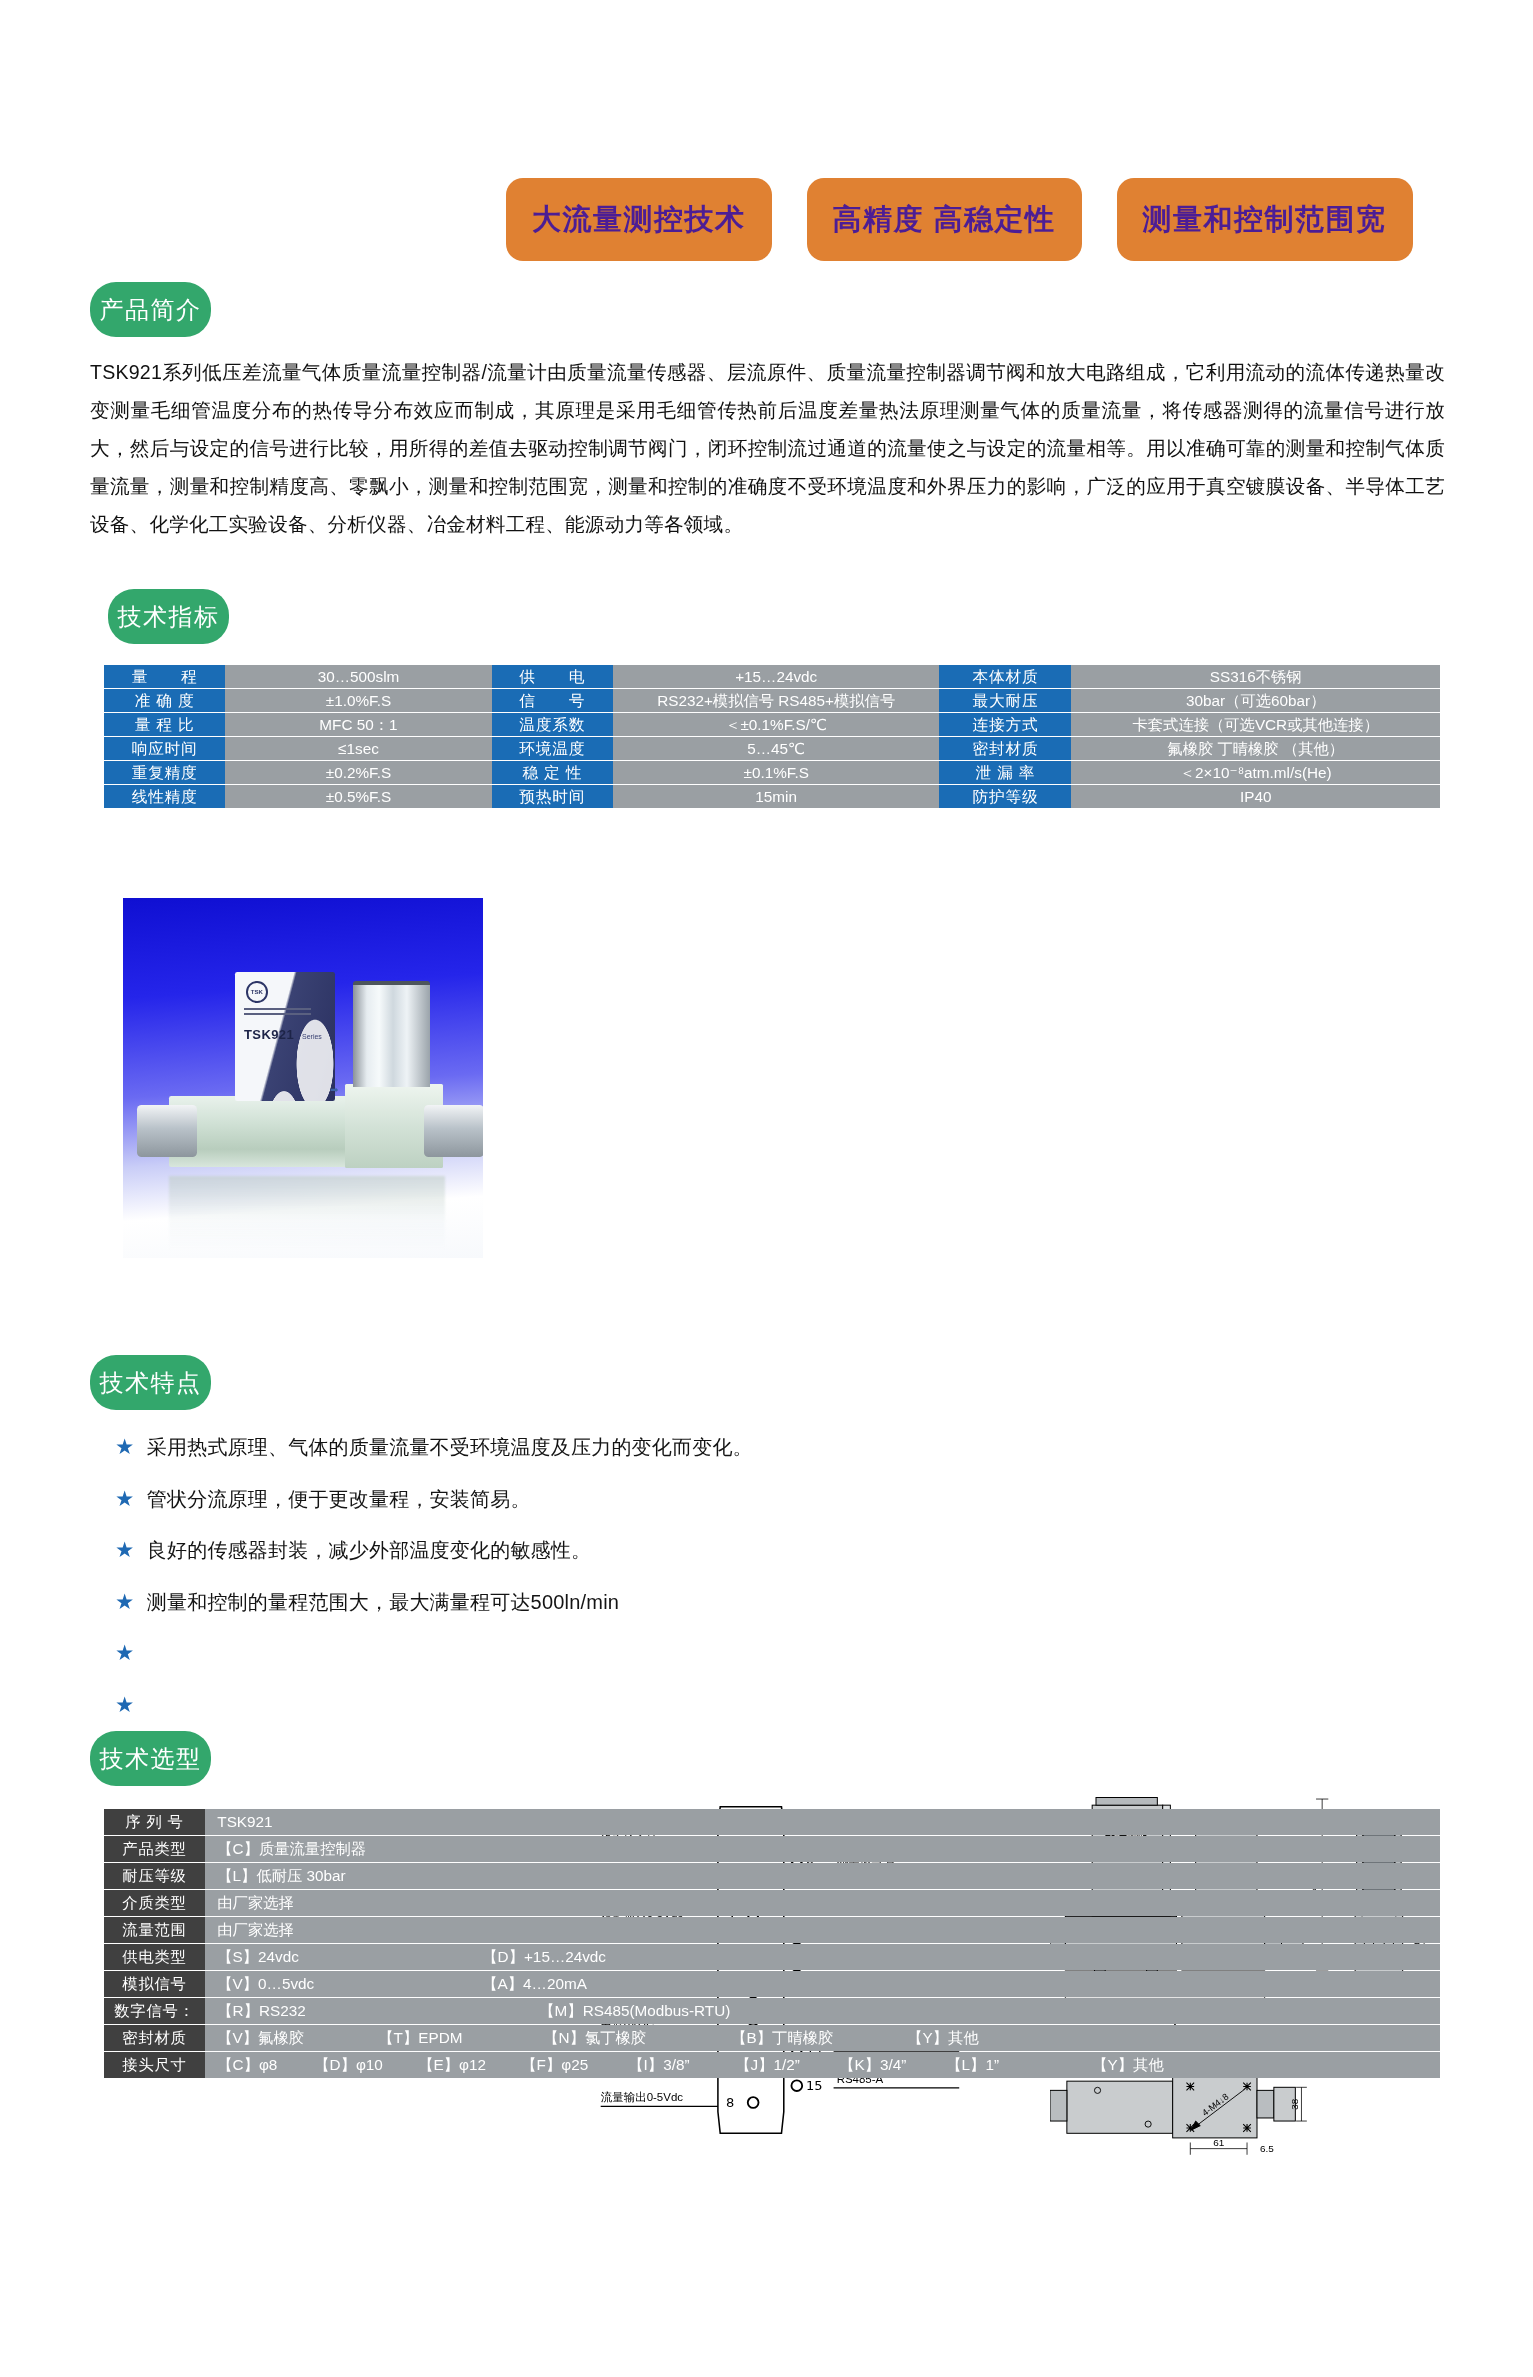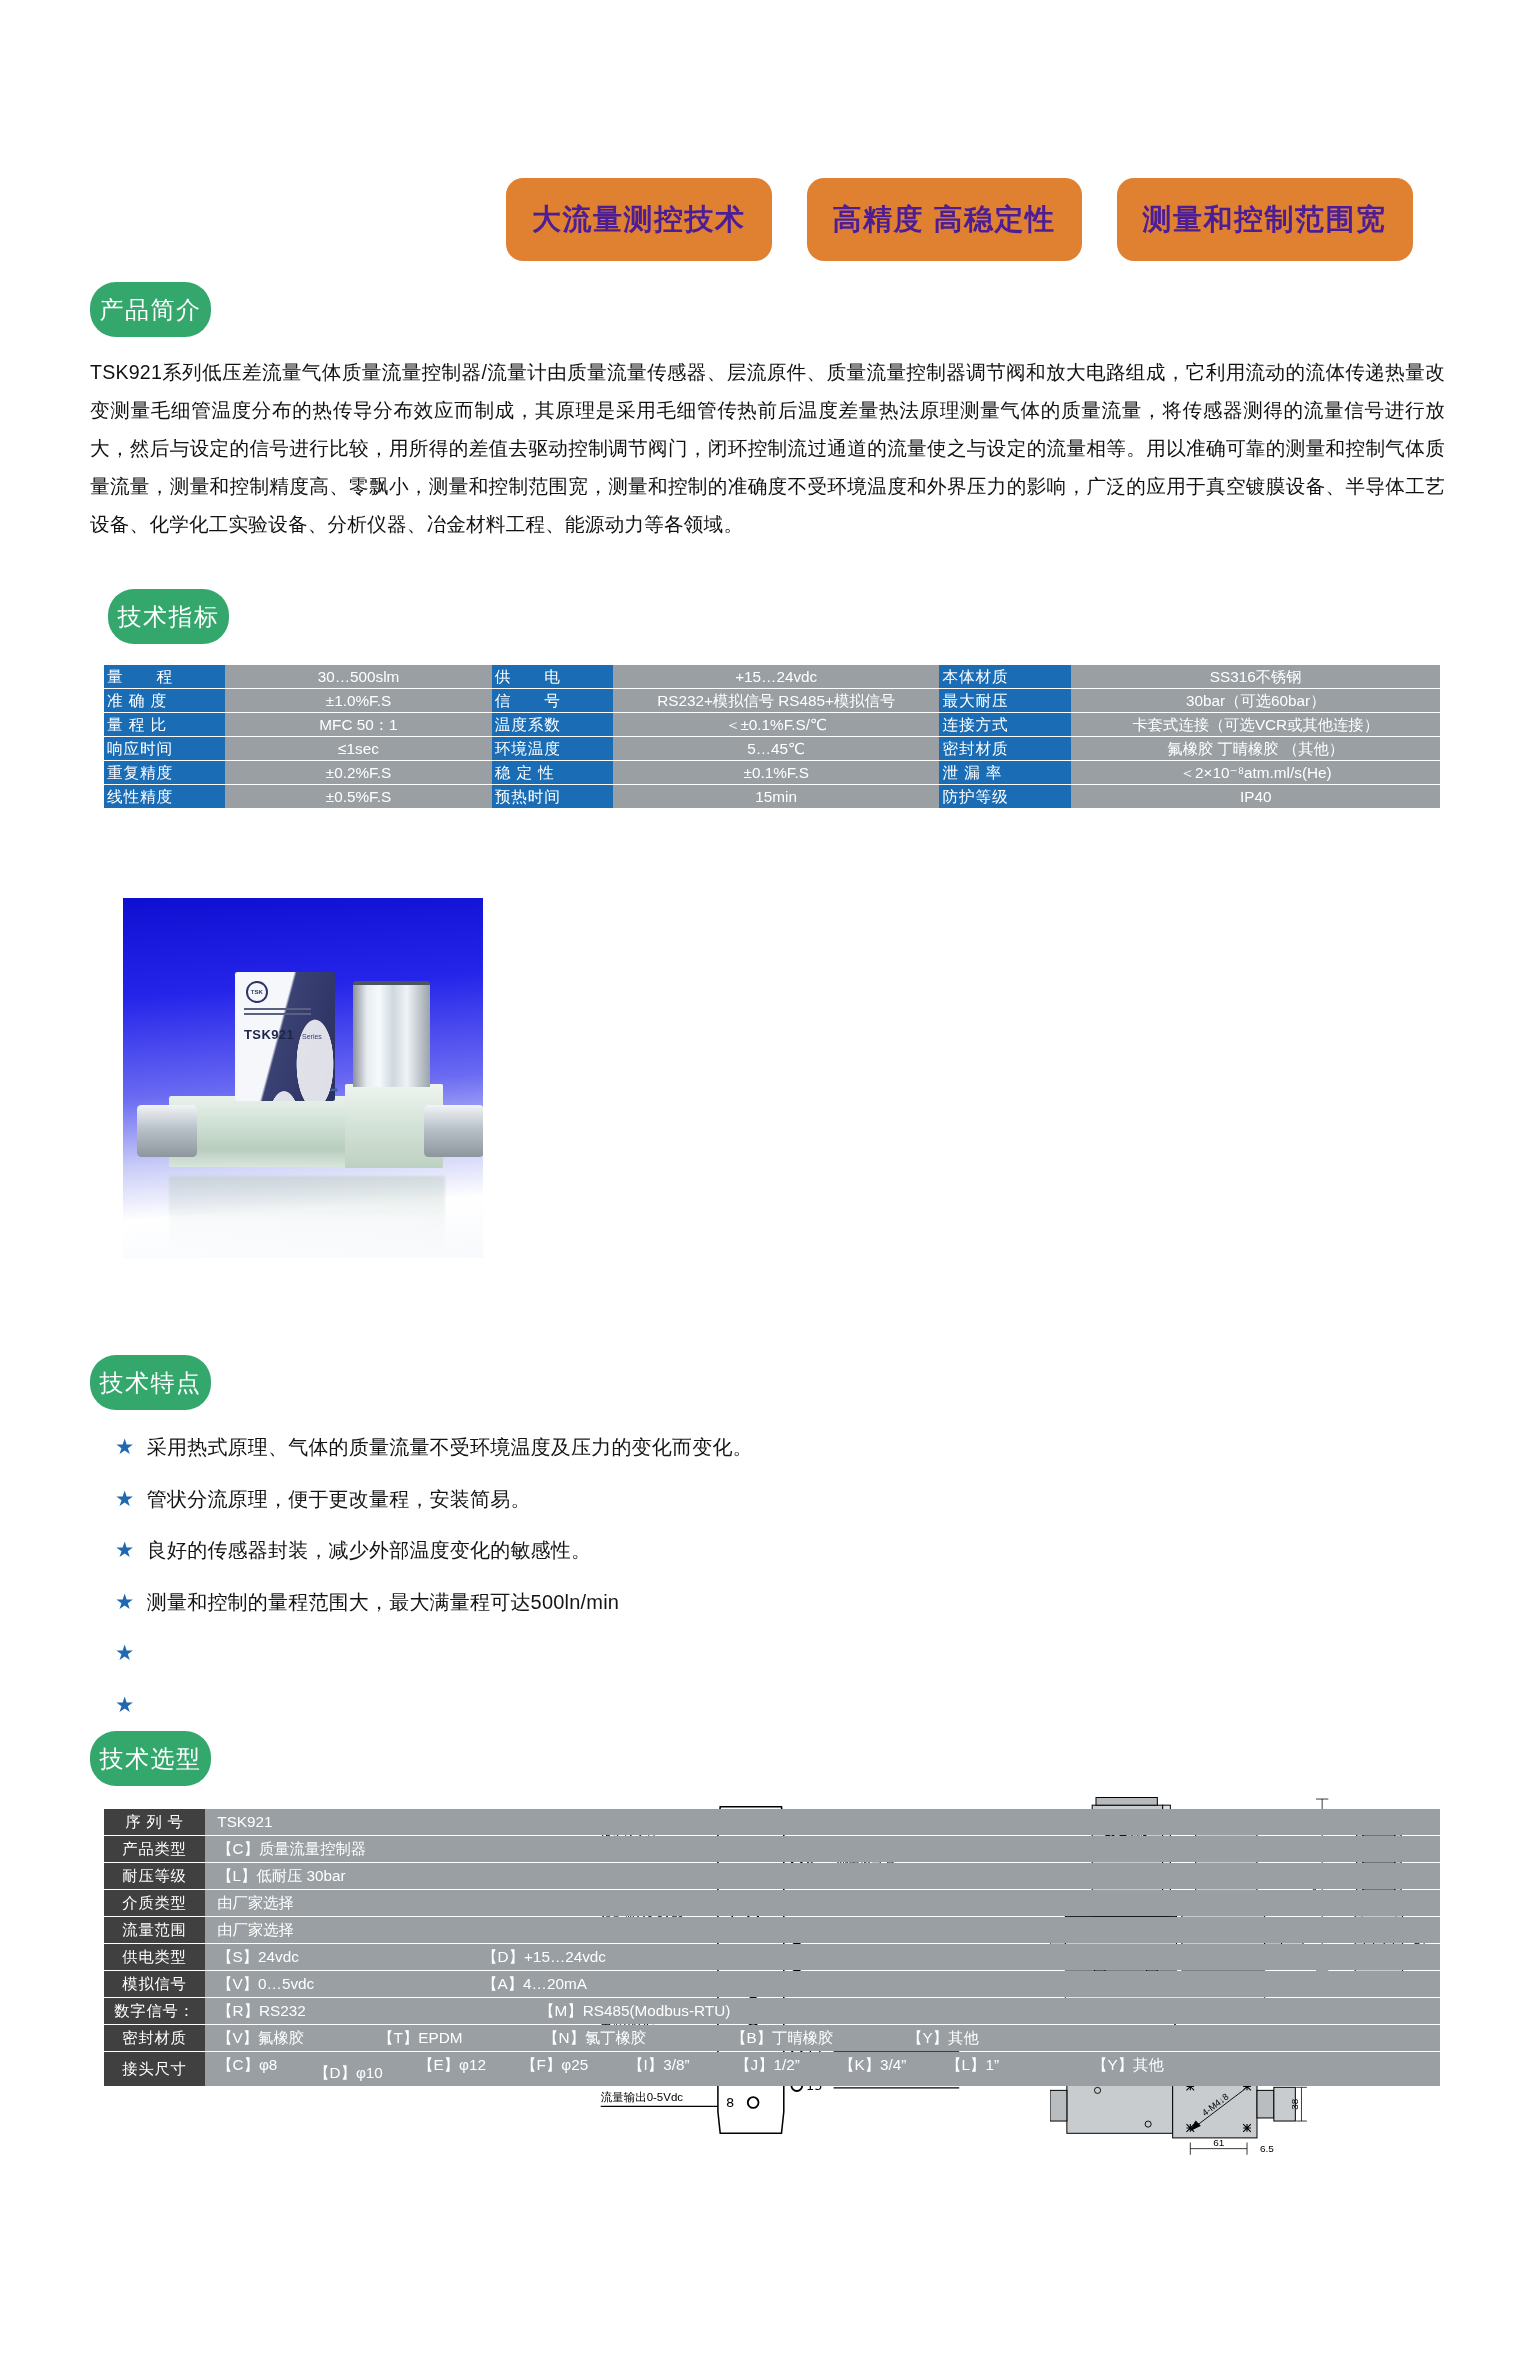--- a/index.html
+++ b/index.html
@@ -44,21 +44,21 @@
   .spec-table{
     position:absolute; left:104px; top:664px; width:1336px;
     border-collapse:separate; border-spacing:0 1.5px;
     table-layout:fixed;
   }
   .spec-table td{
     height:23px; font-size:15.3px; color:#fff;
     padding:0 3.1px; vertical-align:middle; line-height:23px;
   }
   .spec-table td.lab{
-    background:#1a6cb5; text-align:left; letter-spacing:0.8px;
+    background:#1a6cb5; text-align:center; letter-spacing:0.8px;
     font-size:15.7px;
     margin-left:24px;
   }
   .spec-table td.val{
     background:#9a9fa3; text-align:center; font-size:15.3px;
   }
   .sp-w1{width:101px;} .sp-w2{width:222px;}
   .sp-w3{width:101px;} .sp-w4{width:272px;}
   .sp-w5{width:110px;} .sp-w6{width:307px;}
 
@@ -588,21 +588,21 @@
             <span class="opt" style="width: 176px;">【B】丁晴橡胶</span>
             <span class="opt" style="width: 153px;">【Y】其他</span>
           </div>
         </td>
       </tr>
       <tr>
         <td class="lab">接头尺寸</td>
         <td class="val">
           <div class="opts">
             <span class="opt" style="width: 97px;">【C】φ8</span>
-            <span class="opt" style="width: 104px; margin-top: 8px;">【D】φ10</span>
+            <span class="opt" style="width: 104px;">【D】φ10</span>
             <span class="opt" style="width: 103px;">【E】φ12</span>
             <span class="opt" style="width: 107px;">【F】φ25</span>
             <span class="opt" style="width: 107px;">【I】3/8”</span>
             <span class="opt" style="width: 104px;">【J】1/2”</span>
             <span class="opt" style="width: 107px;">【K】3/4”</span>
             <span class="opt" style="width: 146px;">【L】1”</span>
             <span class="opt" style="width: 115px;">【Y】其他</span>
           </div>
         </td>
       </tr>

